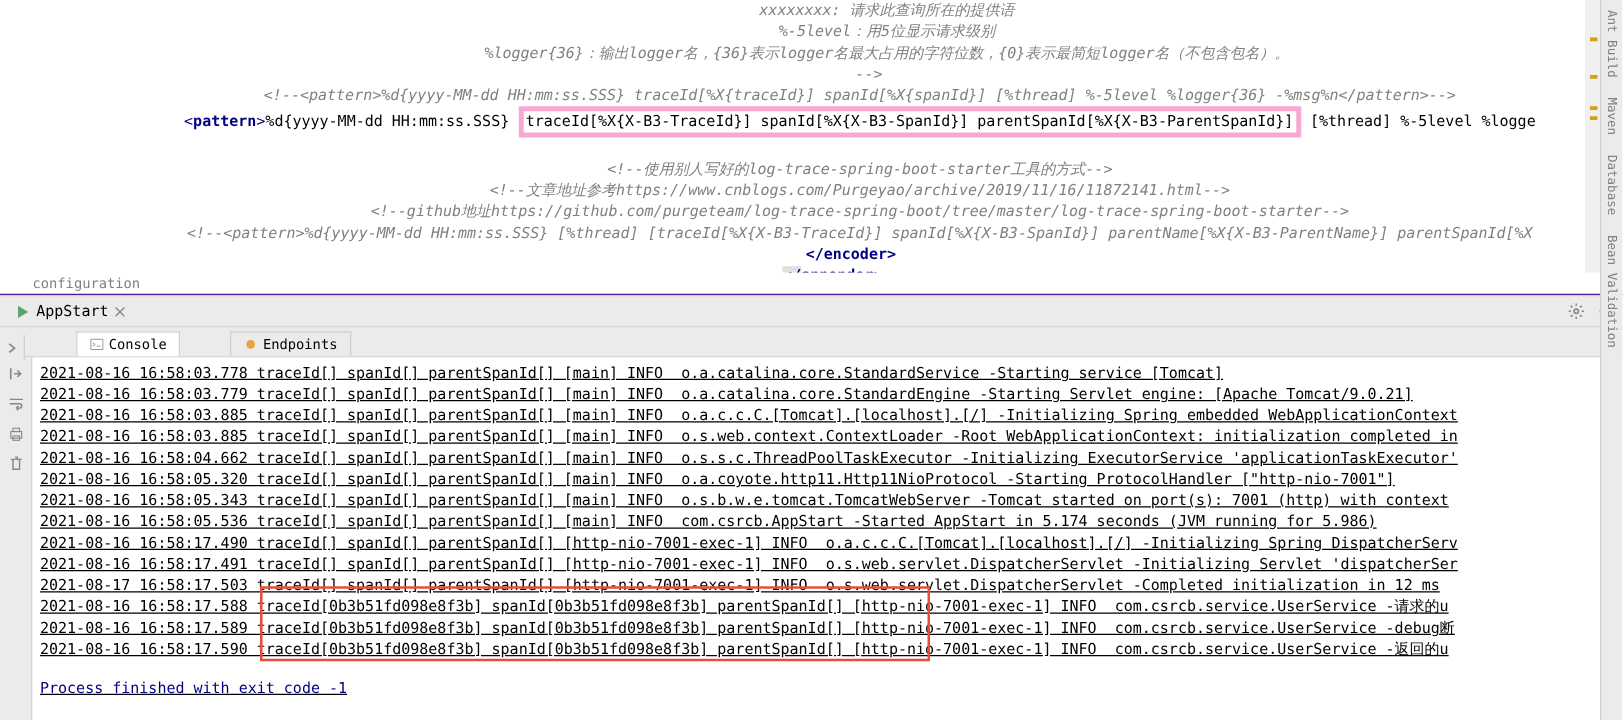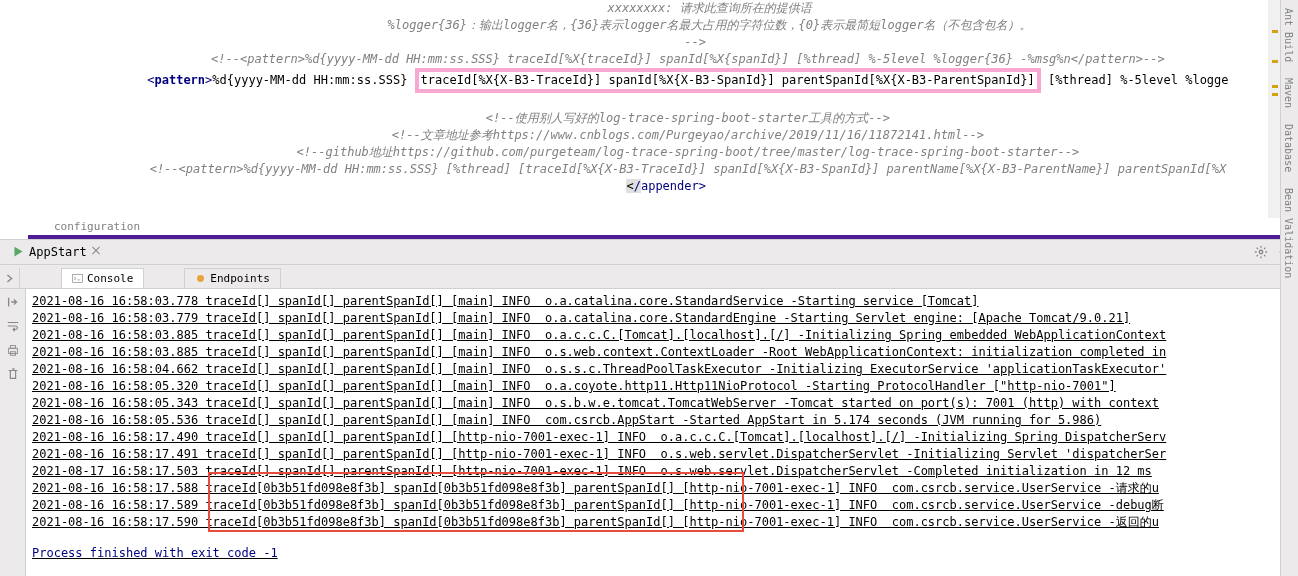--- a/index.html
+++ b/index.html
@@ -21,47 +21,47 @@
   text-align: center;
 }
 .code-line {
   font-family: Consolas, monospace;
   font-size: 12px;
   line-height: 17px;
   white-space: pre;
   color: #000;
 }
 .comment { color: #808080; font-style: italic; }
-.tag-name { color: #000080; font-weight: normal; }
+.tag-name { color: #000080; font-weight: bold; }
 .tag-bracket { color: #000080; }
 .xml-text { color: #000; }
 .red-box {
   border: 4px solid #f9a8d4;
   display: inline-block;
   padding: 0 2px;
 }
 .breadcrumb {
   padding: 2px 26px;
   font-size: 11px;
   color: #808080;
   background: #fff;
-  border-bottom: 4px solid #4c1d95;
-  margin-left: 28px;
+  border-bottom: 1px solid #4c1d95;
 }
 .tab-bar {
   background: #eceaea;
   border-top: 1px solid #d0d0d0;
   border-bottom: 1px solid #d0d0d0;
   height: 26px;
   display: flex;
   align-items: center;
   padding: 0 6px;
 }
 .tab-label {
   display: flex;
+  align-items: center;
   gap: 4px;
   padding: 2px 6px;
 }
 .run-icon {
   width: 13px;
   height: 13px;
   display: inline-block;
 }
 .close-x {
   width: 10px;
@@ -194,29 +194,31 @@
 .endpoint-icon {
   width: 11px;
   height: 11px;
 }
 </style>
 </head>
 <body>
 
 <div class="editor-area">
   <div class="code-line"><span class="comment">              <span>xxxxxxxx: 请求此查询所在的提供语</span></span></div>
+  <div class="code-line"><span class="comment">              <span>%-5level：用5位显示请求级别</span></span></div>
   <div class="code-line"><span class="comment">              <span>%logger{36}：输出logger名，{36}表示logger名最大占用的字符位数，{0}表示最简短logger名（不包含包名）。</span></span></div>
   <div class="code-line"><span class="comment">          <span>--&gt;</span></span></div>
   <div class="code-line"><span class="comment">        <span>&lt;!--&lt;pattern&gt;%d{yyyy-MM-dd HH:mm:ss.SSS} traceId[%X{traceId}] spanId[%X{spanId}] [%thread] %-5level %logger{36} -%msg%n&lt;/pattern&gt;--&gt;</span></span></div>
   <div class="code-line">        <span class="tag-bracket">&lt;</span><span class="tag-name"><b>pattern</b></span><span class="tag-bracket">&gt;</span><span class="xml-text">%d{yyyy-MM-dd HH:mm:ss.SSS} </span><span class="red-box"><span>traceId[%X{X-B3-TraceId}] spanId[%X{X-B3-SpanId}] parentSpanId[%X{X-B3-ParentSpanId}]</span></span><span class="xml-text"> [%thread] %-5level %logge</span></div>
   <div class="code-line"> </div>
   <div class="code-line"><span class="comment">        <span>&lt;!--使用别人写好的log-trace-spring-boot-starter工具的方式--&gt;</span></span></div>
   <div class="code-line"><span class="comment">        <span>&lt;!--文章地址参考https://www.cnblogs.com/Purgeyao/archive/2019/11/16/11872141.html--&gt;</span></span></div>
   <div class="code-line"><span class="comment">        <span>&lt;!--github地址https://github.com/purgeteam/log-trace-spring-boot/tree/master/log-trace-spring-boot-starter--&gt;</span></span></div>
   <div class="code-line"><span class="comment">        <span>&lt;!--&lt;pattern&gt;%d{yyyy-MM-dd HH:mm:ss.SSS} [%thread] [traceId[%X{X-B3-TraceId}] spanId[%X{X-B3-SpanId}] parentName[%X{X-B3-ParentName}] parentSpanId[%X</span></span></div>
+  <div class="code-line">      <span class="tag-name">&lt;/encoder&gt;</span></div>
   <div class="code-line">  <span style="background:#e0e0e0;display:inline">&lt;<span class="tag-name">/</span></span><span class="tag-name">appender</span><span class="tag-bracket">&gt;</span></div>
 </div>
 
 <div class="breadcrumb">
   <span>configuration</span>
 </div>
 
 <div class="tab-bar">
   <div class="tab-label">
     <svg class="run-icon" viewBox="0 0 16 16">

